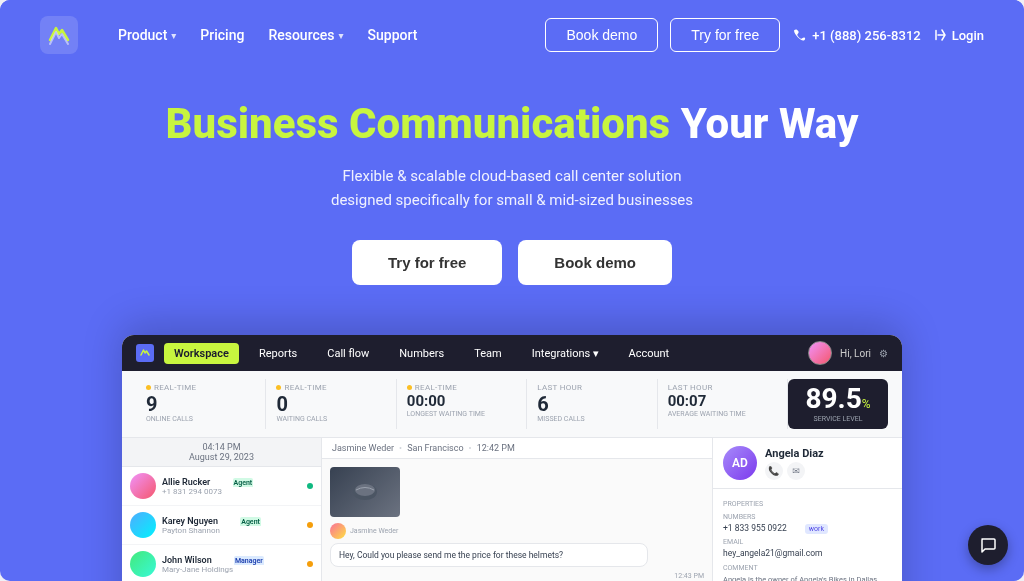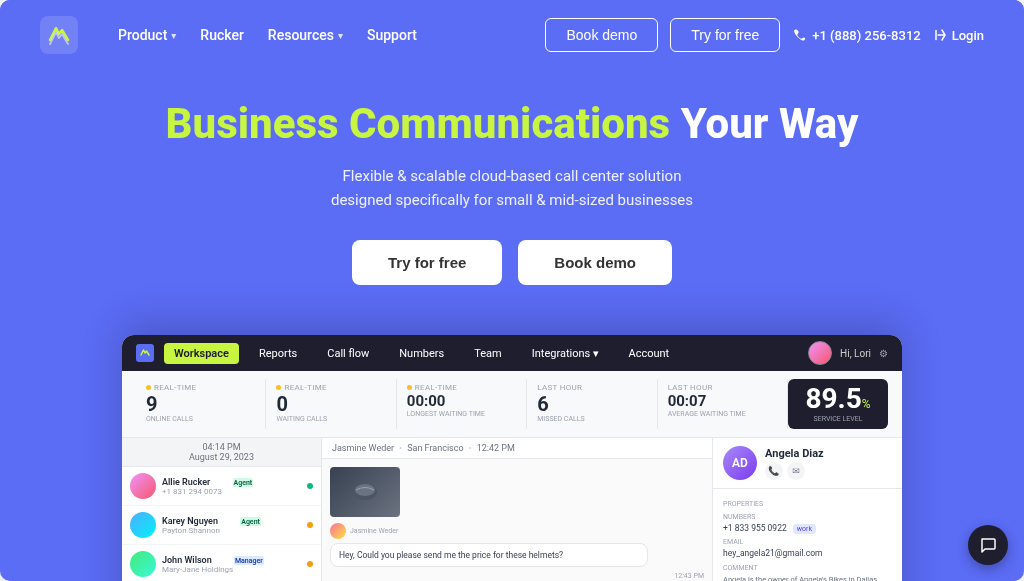--- a/index.html
+++ b/index.html
@@ -525,21 +525,21 @@
       font-size: 8.5px;
       color: #374151;
     }
 
     .prop-badge {
       background: #e0e7ff;
       color: #4f46e5;
       font-size: 7px;
       padding: 1px 4px;
       border-radius: 3px;
-      margin-left: 4px;
+      margin-left: 16px;
     }
 
     .comment-text {
       font-size: 7.5px;
       color: #6b7280;
       line-height: 1.5;
     }
 
     
     .chat-fab {
@@ -579,21 +579,21 @@
         <path d="M10 28 L16 16 L19 22 L22 18 L28 28" stroke="white" stroke-width="2" fill="none" stroke-linecap="round" stroke-linejoin="round" opacity="0.5"></path>
       </svg>
     </div>
 
     <div class="nav-links">
       <div class="nav-item">
         <span>Product</span>
         <span class="nav-chevron">▾</span>
       </div>
       <div class="nav-item">
-        <span>Rucker</span>
+        <span>Pricing</span>
       </div>
       <div class="nav-item">
         <span>Resources</span>
         <span class="nav-chevron">▾</span>
       </div>
       <div class="nav-item">
         <span>Support</span>
       </div>
     </div>
 

